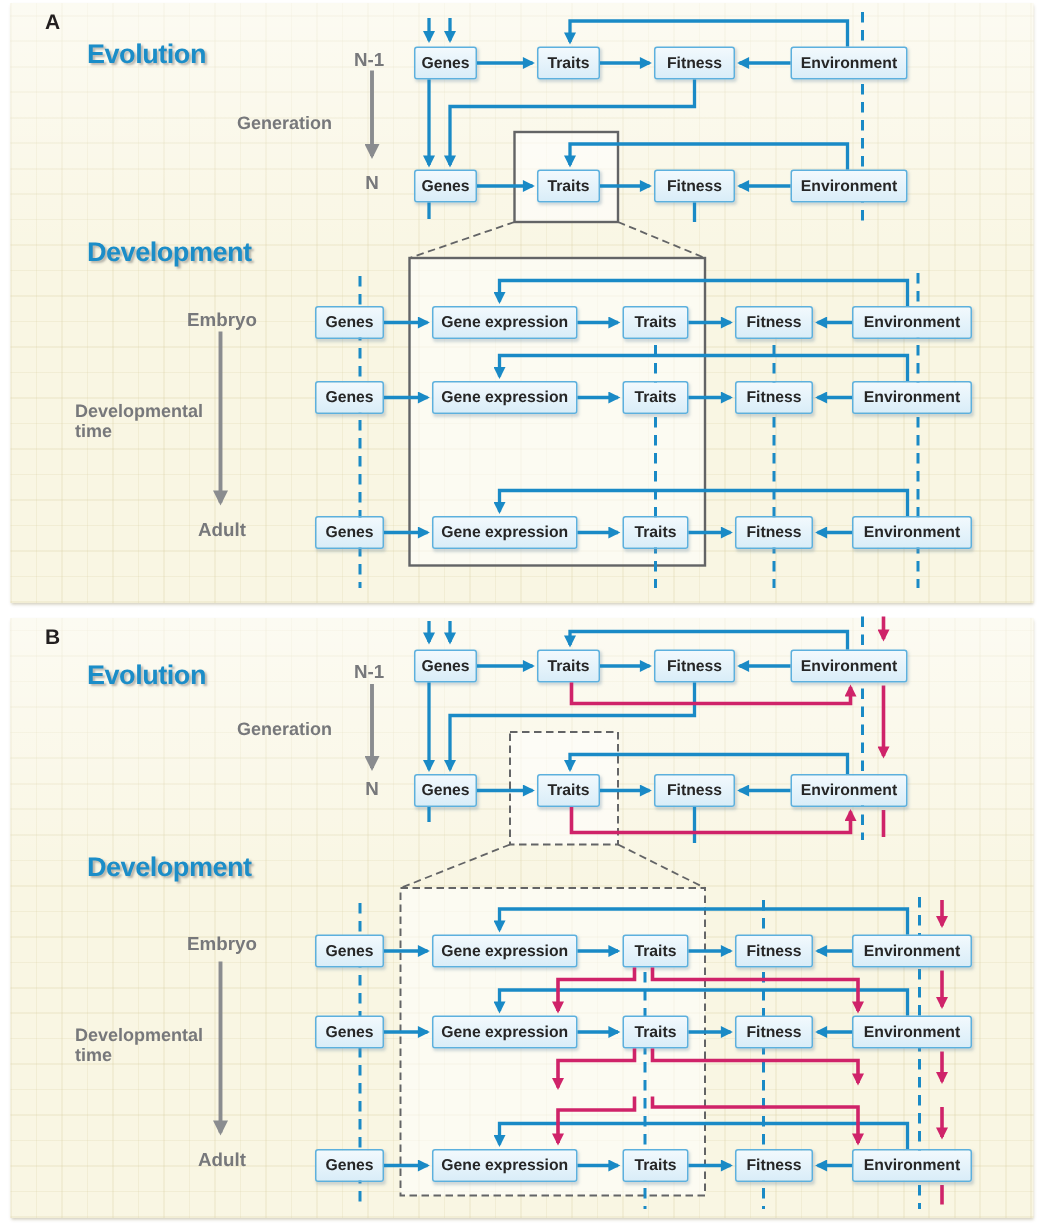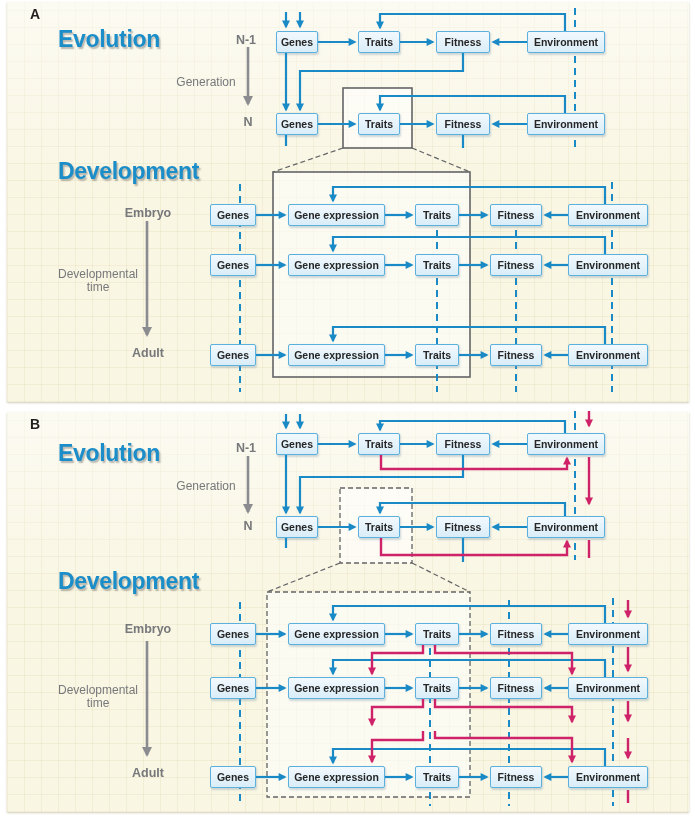--- a/index.html
+++ b/index.html
@@ -19,27 +19,27 @@
   .gy{stroke:var(--axis-gray);stroke-width:2.6;fill:none;}
   .frame-solid{stroke:var(--frame-gray);stroke-width:1.6;fill:rgba(255,255,255,.55);}
   .frame-dash{stroke:var(--frame-gray);stroke-width:1.3;fill:rgba(255,255,255,.55);stroke-dasharray:5 3;}
   .funnel{stroke:var(--frame-gray);stroke-width:1.2;fill:none;stroke-dasharray:5 3;}
   .mk-b{fill:var(--line-blue);} .mk-r{fill:var(--arrow-red);} .mk-g{fill:var(--axis-gray);}
   .nbox{position:absolute;height:22px;box-sizing:border-box;border:1.4px solid var(--box-border);
     border-radius:2px;background:linear-gradient(180deg,#f2f9fd,var(--box-fill));
     display:flex;align-items:center;justify-content:center;
     font-size:10.5px;font-weight:bold;color:var(--box-text);
     box-shadow:1px 1.5px 2px rgba(120,150,170,.35);white-space:nowrap;}
-  .ttl{position:absolute;font-size:23px;font-weight:bold;color:var(--title-blue);
+  .ttl{position:absolute;font-size:18px;font-weight:bold;color:var(--title-blue);
     text-shadow:1.5px 1.5px 1.5px rgba(100,100,100,.45);letter-spacing:-.3px;}
   .plab{position:absolute;font-size:14px;font-weight:bold;color:#231f20;}
   .glab{position:absolute;font-size:12.5px;font-weight:bold;color:var(--label-gray);
     width:80px;text-align:center;}
   .glab2{position:absolute;font-size:12px;color:var(--label-gray);width:96px;
-    text-align:center;line-height:13px;}
+    text-align:left;line-height:13px;font-weight:bold;}
 </style>
 </head>
 <body>
 
 <div id="page">
 
   <div class="panel-bg" style="top:2px"></div>
   <div class="panel-bg" style="top:412px"></div>
 
   <svg class="layer" viewBox="0 0 695 819">

